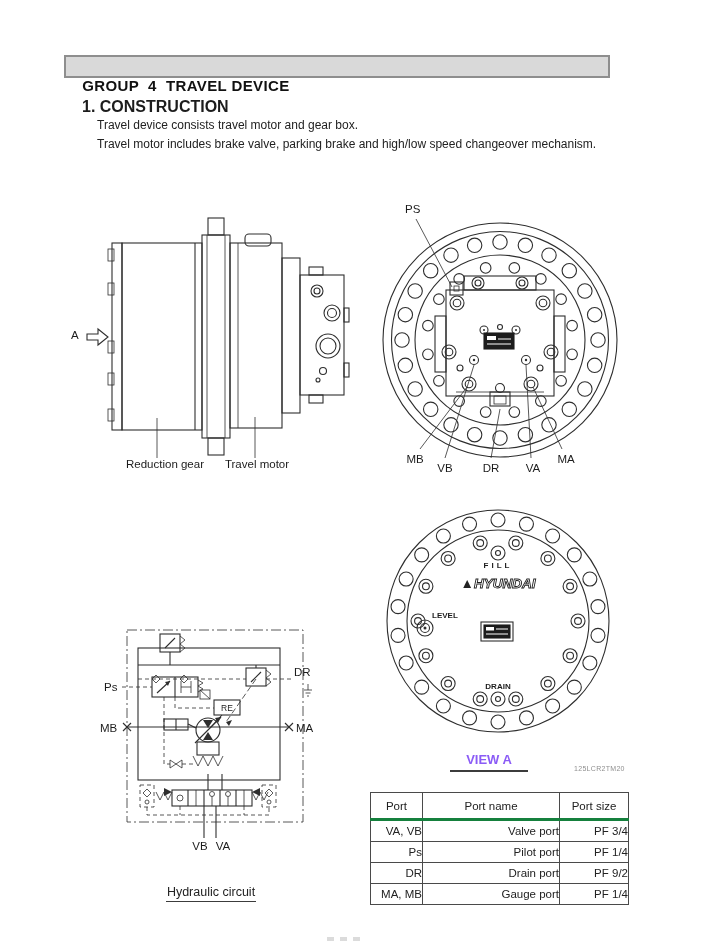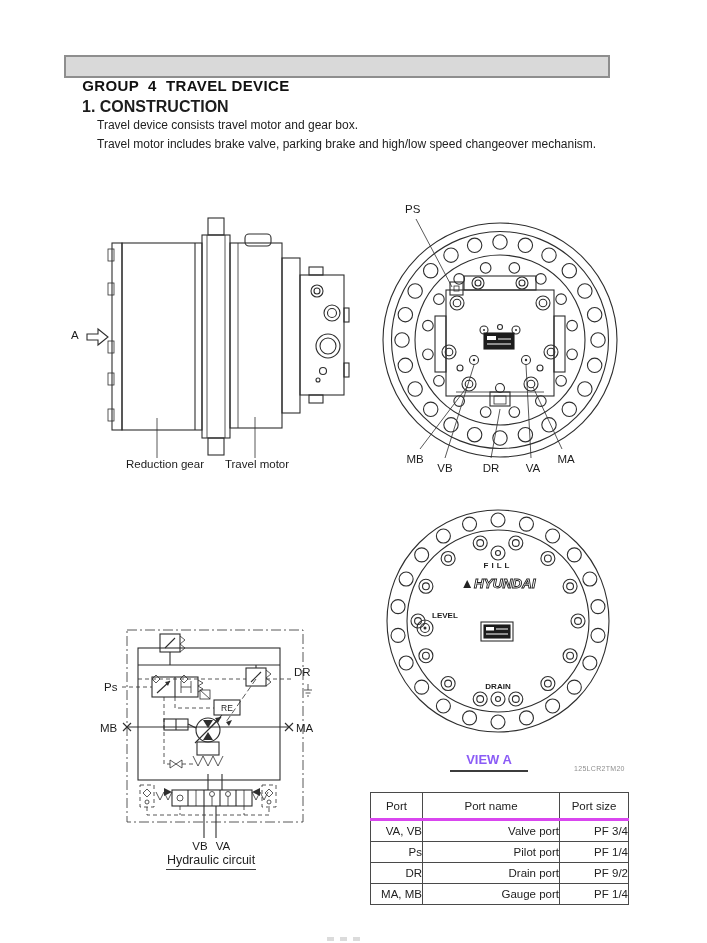--- a/index.html
+++ b/index.html
@@ -18,34 +18,34 @@
   }
   .sec-h{left:82px;top:98px;font-size:16px;font-weight:bold;}
   .body-line{left:97px;font-size:12px;color:#222;}
   .lbl{font-size:11.5px;color:#1c1c1c;text-align:center;}
   .caption{
     font-weight:bold;font-size:13px;text-align:center;
     border-bottom:2px solid #3c3c3c;padding-bottom:3px;color:#8b5cf6;
   }
   .caption2{
     font-size:12.5px;text-align:center;
-    border-bottom:1.5px solid #3c3c3c;padding-bottom:2px;color:#222;
+    border-bottom:1.5px solid #3c3c3c;padding-bottom:2px;color:#222;margin-top:32px;
   }
   .figcode{font-size:7px;color:#8f8f8f;letter-spacing:.3px;}
   
   table.ports{
     position:absolute;left:370px;top:792px;border-collapse:collapse;
     font-size:11.5px;table-layout:fixed;color:#222;
   }
   table.ports th,table.ports td{
     border:1px solid #4a4a4a;text-align:center;vertical-align:middle;
     padding:0;font-weight:normal;
   }
   table.ports{border:1.5px solid #4a4a4a;}
-  table.ports thead th{height:25px;border-bottom:3px solid #d946ef;}
+  table.ports thead th{height:25px;border-bottom:3px solid #15803d;}
   table.ports td{height:20px;text-align:right;}
   
   svg .ln{stroke:#2e2e2e;fill:none;stroke-width:1.1;}
   svg .thin{stroke-width:.8;}
   svg .fillk{fill:#2e2e2e;stroke:none;}
   svg text{stroke:none;fill:#1c1c1c;}
   .pgnum{
     left:327px;top:937px;width:38px;height:4px;
     background:repeating-linear-gradient(90deg,#cccccc 0 7px,transparent 7px 13px);
     opacity:.7;

